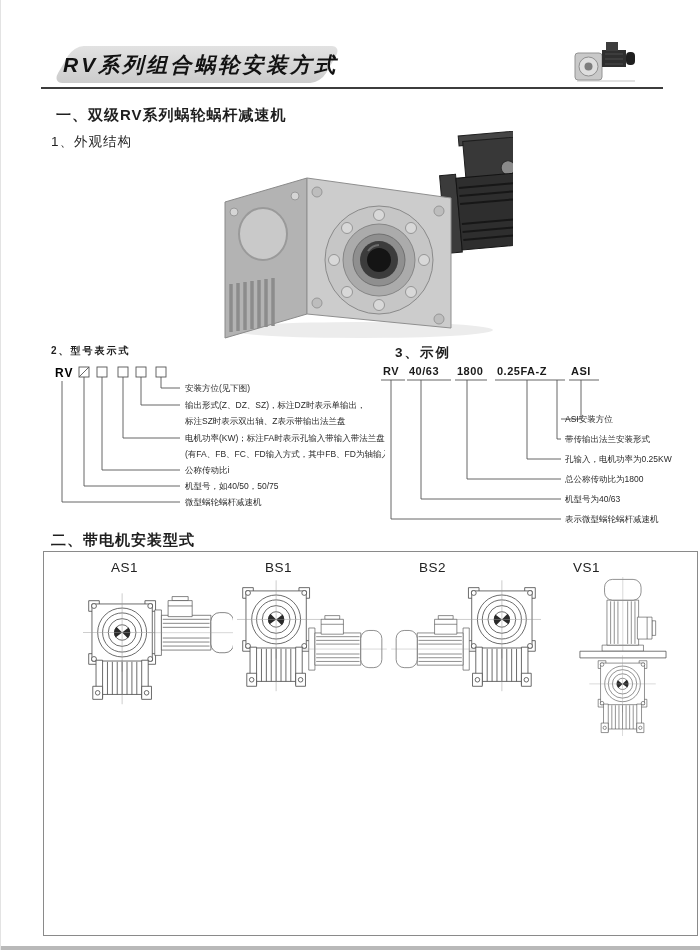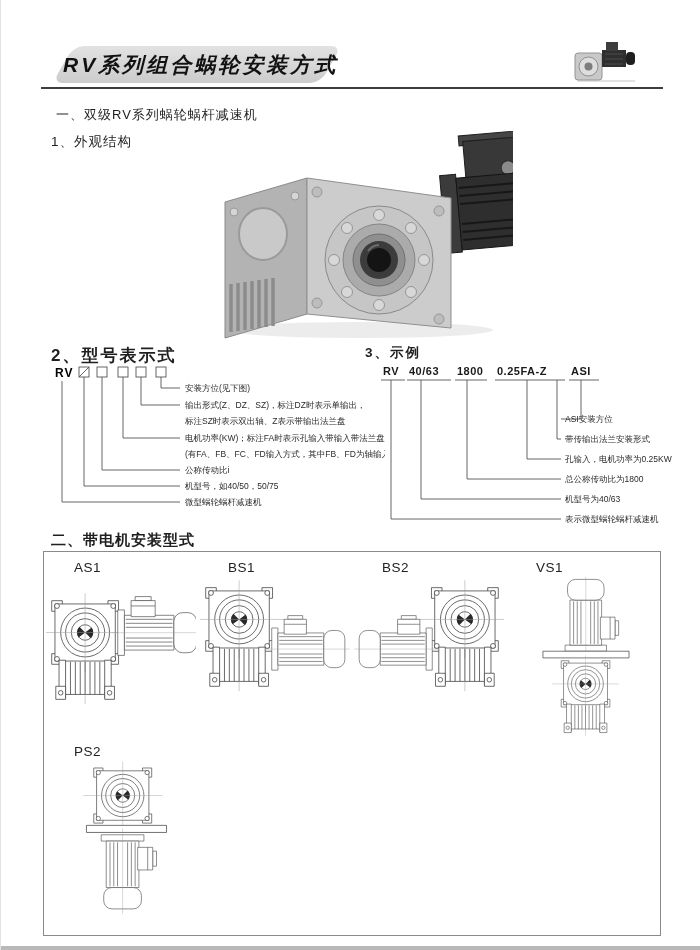--- a/index.html
+++ b/index.html
@@ -8,42 +8,42 @@
   .bottom-strip{position:absolute;left:0;bottom:0;width:700px;height:4px;background:#b9b9b9;}
 
   
   .banner{position:absolute;left:62px;top:46px;width:268px;height:37px;
           background:linear-gradient(#e2e2e2,#cccccc);border-radius:10px;
           transform:skewX(-30deg);}
   .banner-text{display:block;transform:skewX(30deg);text-align:center;line-height:37px;
           font-size:21px;font-weight:bold;font-style:italic;letter-spacing:3px;color:#121212;white-space:nowrap;}
   .rule{position:absolute;left:40px;top:87px;width:622px;height:2px;background:#3c3c3c;}
 
-  .h-main{position:absolute;left:55px;top:106px;font-size:13px;font-weight:normal;letter-spacing:1px;}
+  .h-main{position:absolute;left:55px;top:106px;font-size:15px;font-weight:bold;letter-spacing:1px;}
   .h-sub{position:absolute;left:50px;top:133px;font-size:13.5px;font-weight:400;letter-spacing:1px;}
-  .h-s2{position:absolute;left:50px;top:344px;font-size:17px;font-weight:bold;letter-spacing:2px;}
-  .h-s3{position:absolute;left:364px;top:344px;font-size:13.5px;font-weight:bold;letter-spacing:2px;}
+  .h-s2{position:absolute;left:50px;top:344px;font-size:10px;font-weight:bold;letter-spacing:2px;}
+  .h-s3{position:absolute;left:394px;top:344px;font-size:13.5px;font-weight:bold;letter-spacing:2px;}
   .h-s4{position:absolute;left:50px;top:522px;font-size:15px;font-weight:bold;letter-spacing:1px;margin-top:9px;}
 
   svg text{font-family:"Liberation Sans", sans-serif;}
   .ln{fill:#ffffff;stroke:#4a4a4a;stroke-width:1;stroke-linejoin:round;}
   .lnn{fill:none;stroke:#4a4a4a;stroke-width:1;}
   .cl{stroke:#999999;stroke-width:0.6;fill:none;}
   .dk{fill:#2a2a2a;stroke:none;}
   .note-t{font-size:8.5px;fill:#2a2a2a;}
   .code-t{font-size:11px;font-weight:600;fill:#1a1a1a;letter-spacing:0.5px;}
   .wire{stroke:#555;stroke-width:0.9;fill:none;}
 
   .notation-svg{position:absolute;}
   .photo-svg{position:absolute;left:210px;top:114px;}
   .thumb-svg{position:absolute;left:572px;top:36px;}
 
   
   .grid{position:absolute;left:42px;top:551px;width:616px;height:383px;border:1px solid #8a8a8a;
-        display:grid;grid-template-columns:repeat(4,1fr);grid-template-rows:48% 52%;}
+        display:grid;grid-template-columns:repeat(4,1fr);grid-template-rows:48% 52%;padding-left:37px;}
   .cell{position:relative;display:flex;flex-direction:column;align-items:center;padding-top:8px;}
   .cell-label{align-self:flex-start;margin-left:30px;font-size:13.5px;letter-spacing:0.5px;color:#222;}
   .dgm{margin-top:2px;}
 </style>
 </head>
 <body>
 
 <div class="page">
 
   <svg width="0" height="0" style="position:absolute" aria-hidden="true">
@@ -325,25 +325,17 @@
     <div class="cell">
       <div class="cell-label">VS1</div>
       <svg class="dgm" width="150" height="168" viewBox="0 0 184 214">
         <g transform="translate(184,0) scale(-1,1)">
             <use href="#vs-base"></use>
           </g>
       </svg>
     </div>
 
 
-    <div class="cell">
-      <div class="cell-label">PS2</div>
-      <svg class="dgm" width="150" height="168" viewBox="0 0 184 214">
-        <g transform="translate(184,0) scale(-1,1)">
-            <use href="#ps-base"></use>
-          </g>
-      </svg>
-    </div>
 
   </div>
 
   <div class="bottom-strip"></div>
 </div>
 
 </body></html>

